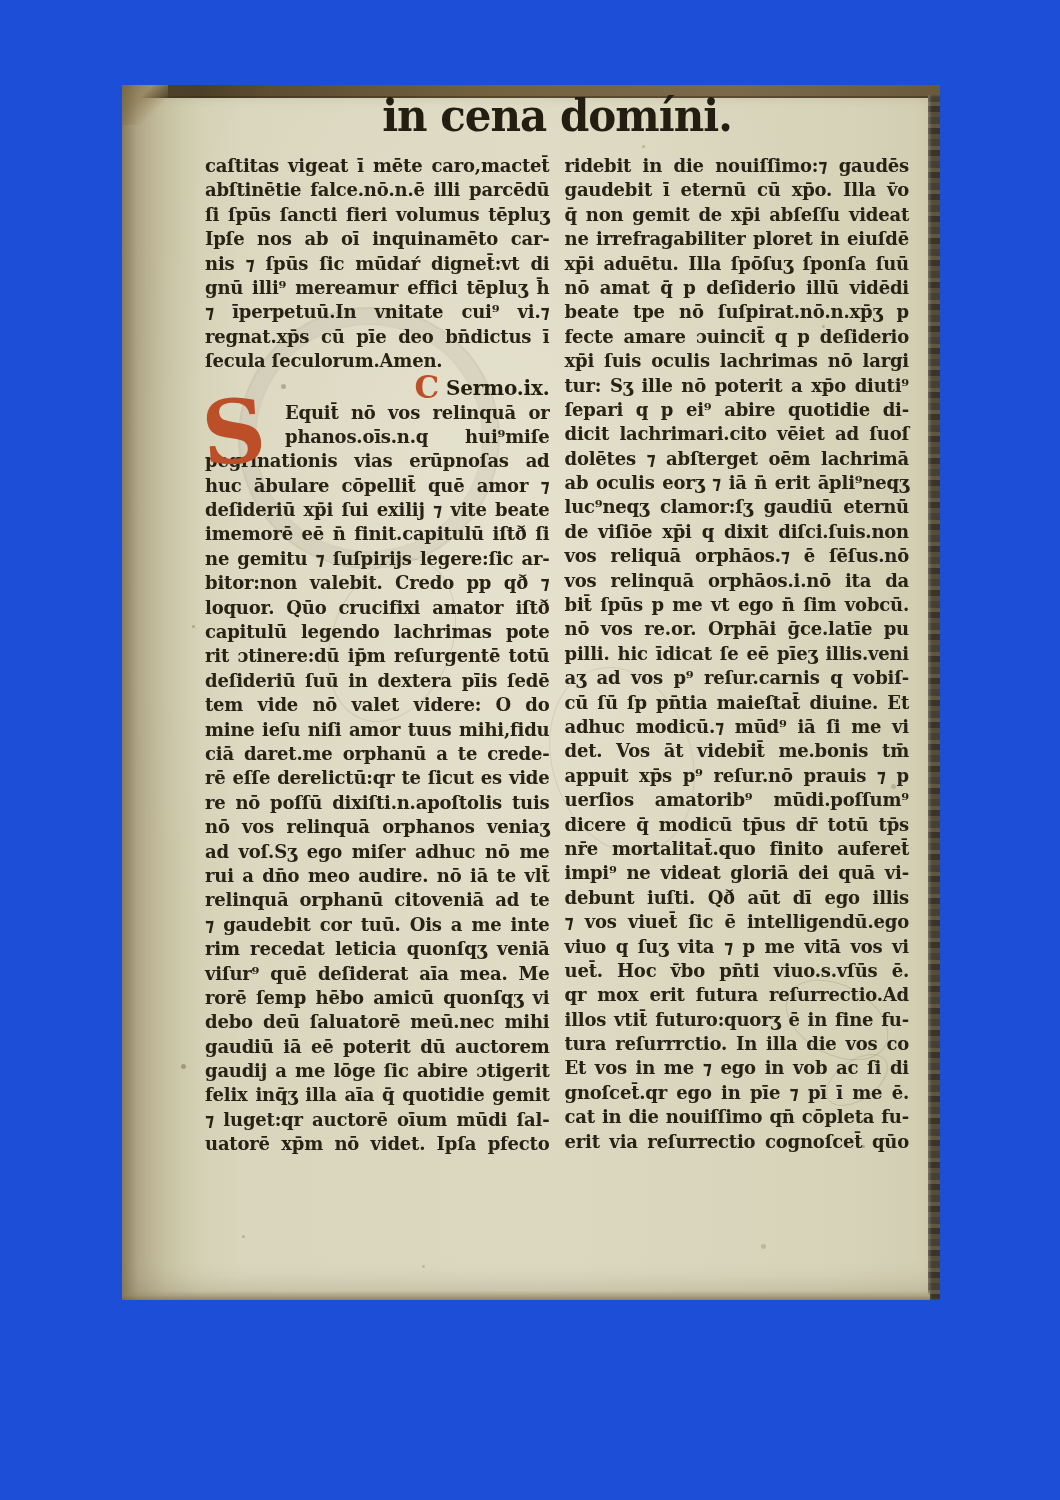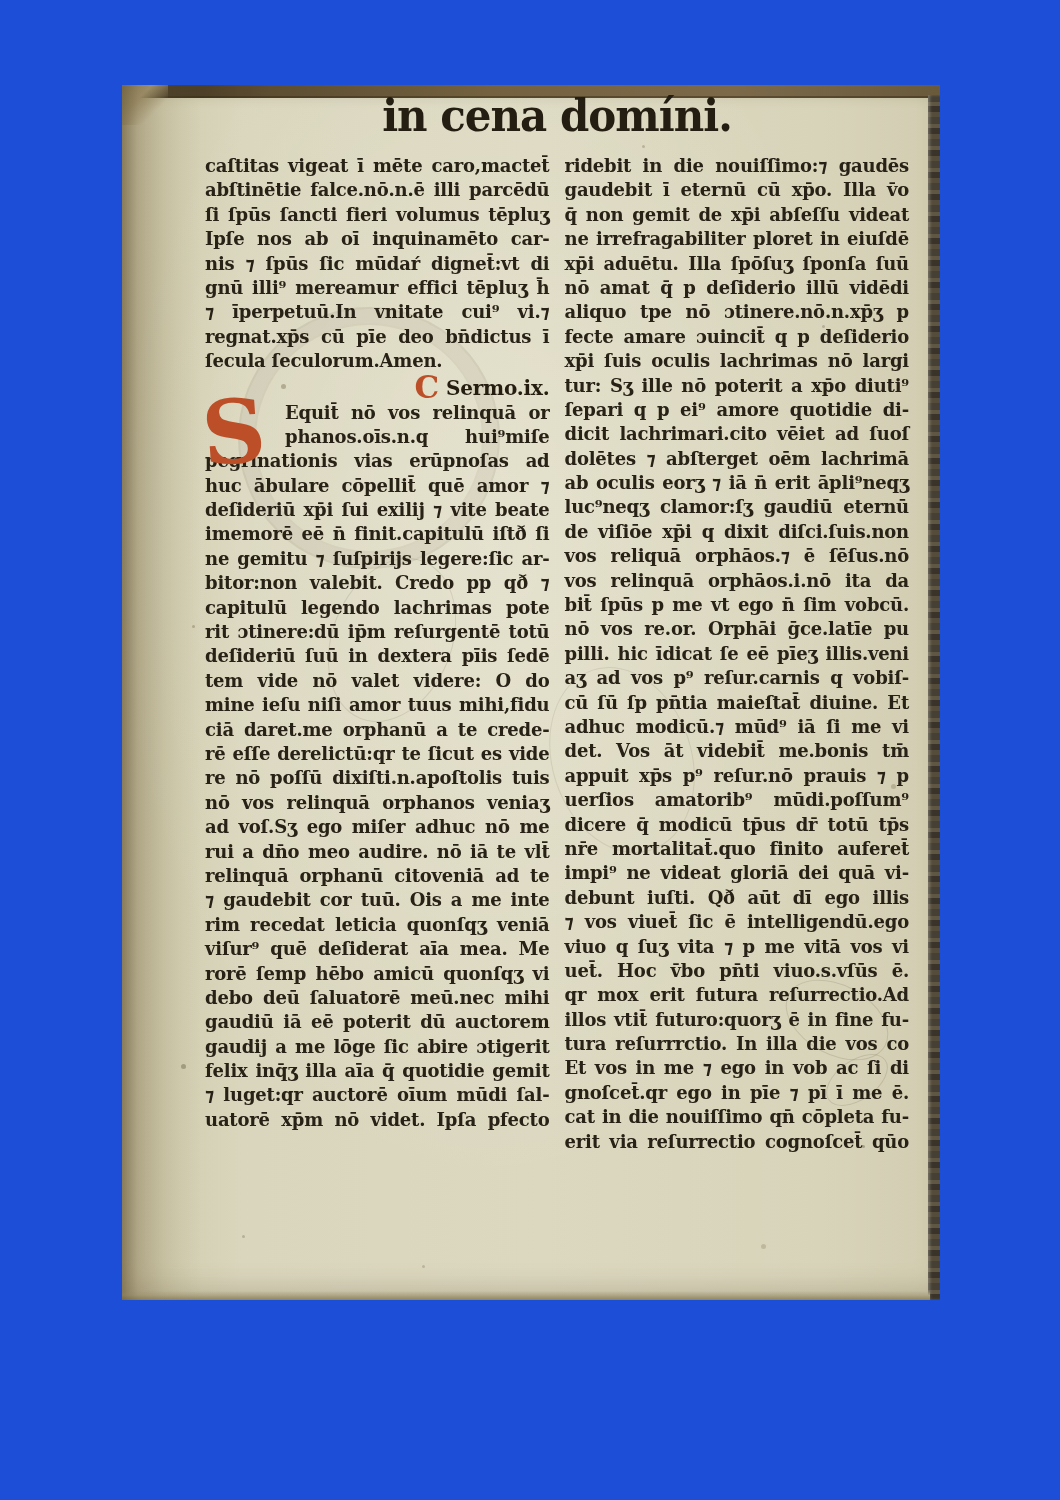--- a/index.html
+++ b/index.html
@@ -100,20 +100,21 @@
             <span class="dropcap">S</span>
             <div>
                 <div class="tline">Equit̄ nō vos relinquā or</div>
                 <div class="tline">phanos.oīs.n.q hui⁹miſe</div>
                 <div class="tline">pegrinationis vias erūpnoſas ad</div>
                 <div class="tline">huc ābulare cōpellit̄ quē amor ⁊</div>
                 <div class="tline">deſideriū xp̄i ſui exilij ⁊ vite beate</div>
                 <div class="tline">imemorē eē n̄ finit.capitulū iſtð ſi</div>
                 <div class="tline">ne gemitu ⁊ ſuſpirijs legere:ſic ar-</div>
                 <div class="tline">bitor:non valebit. Credo pp qð ⁊</div>
+                <div class="tline">loquor. Qūo crucifixi amator iſtð</div>
                 <div class="tline">capitulū legendo lachrimas pote</div>
                 <div class="tline">rit ɔtinere:dū ip̄m reſurgentē totū</div>
                 <div class="tline">deſideriū ſuū in dextera pīis ſedē</div>
                 <div class="tline">tem vide nō valet videre: O do</div>
                 <div class="tline">mine ieſu niſi amor tuus mihi,fidu</div>
                 <div class="tline">ciā daret.me orphanū a te crede-</div>
                 <div class="tline">rē eſſe derelictū:qr te ſicut es vide</div>
                 <div class="tline">re nō poſſū dixiſti.n.apoſtolis tuis</div>
                 <div class="tline">nō vos relinquā orphanos veniaʒ</div>
                 <div class="tline">ad voſ.Sʒ ego miſer adhuc nō me</div>
@@ -132,25 +133,25 @@
               </div>
           </div>
         </div>
         <div class="col col-right">
             <div class="tline">ridebit in die nouiſſimo:⁊ gaudēs</div>
             <div class="tline">gaudebit ī eternū cū xp̄o. Illa v̄o</div>
             <div class="tline">q̄ non gemit de xp̄i abſeſſu videat</div>
             <div class="tline">ne irrefragabiliter ploret in eiuſdē</div>
             <div class="tline">xp̄i aduētu. Illa ſpōſuʒ ſponſa ſuū</div>
             <div class="tline">nō amat q̄ p deſiderio illū vidēdi</div>
-            <div class="tline">aliquo tpe nō ɔtinere.nō.n.xp̄ʒ p</div>
+            <div class="tline">beate tpe nō ſuſpirat.nō.n.xp̄ʒ p</div>
             <div class="tline">fecte amare ɔuincit̄ q p deſiderio</div>
             <div class="tline">xp̄i ſuis oculis lachrimas nō largi</div>
             <div class="tline">tur: Sʒ ille nō poterit a xp̄o diuti⁹</div>
-            <div class="tline">ſepari q p ei⁹ amore quotidie di-</div>
+            <div class="tline">ſepari q p ei⁹ abire quotidie di-</div>
             <div class="tline">dicit lachrimari.cito vēiet ad ſuoſ</div>
             <div class="tline">dolētes ⁊ abſterget oēm lachrimā</div>
             <div class="tline">ab oculis eorʒ ⁊ iā n̄ erit āpli⁹neqʒ</div>
             <div class="tline">luc⁹neqʒ clamor:ſʒ gaudiū eternū</div>
             <div class="tline">de viſiōe xp̄i q dixit diſci.ſuis.non</div>
             <div class="tline">vos reliquā orphāos.⁊ ē ſēſus.nō</div>
             <div class="tline">vos relinquā orphāos.i.nō ita da</div>
             <div class="tline">bit̄ ſpūs p me vt ego n̄ ſim vobcū.</div>
             <div class="tline">nō vos re.or. Orphāi ḡce.latīe pu</div>
             <div class="tline">pilli. hic īdicat ſe eē pīeʒ illis.veni</div>

